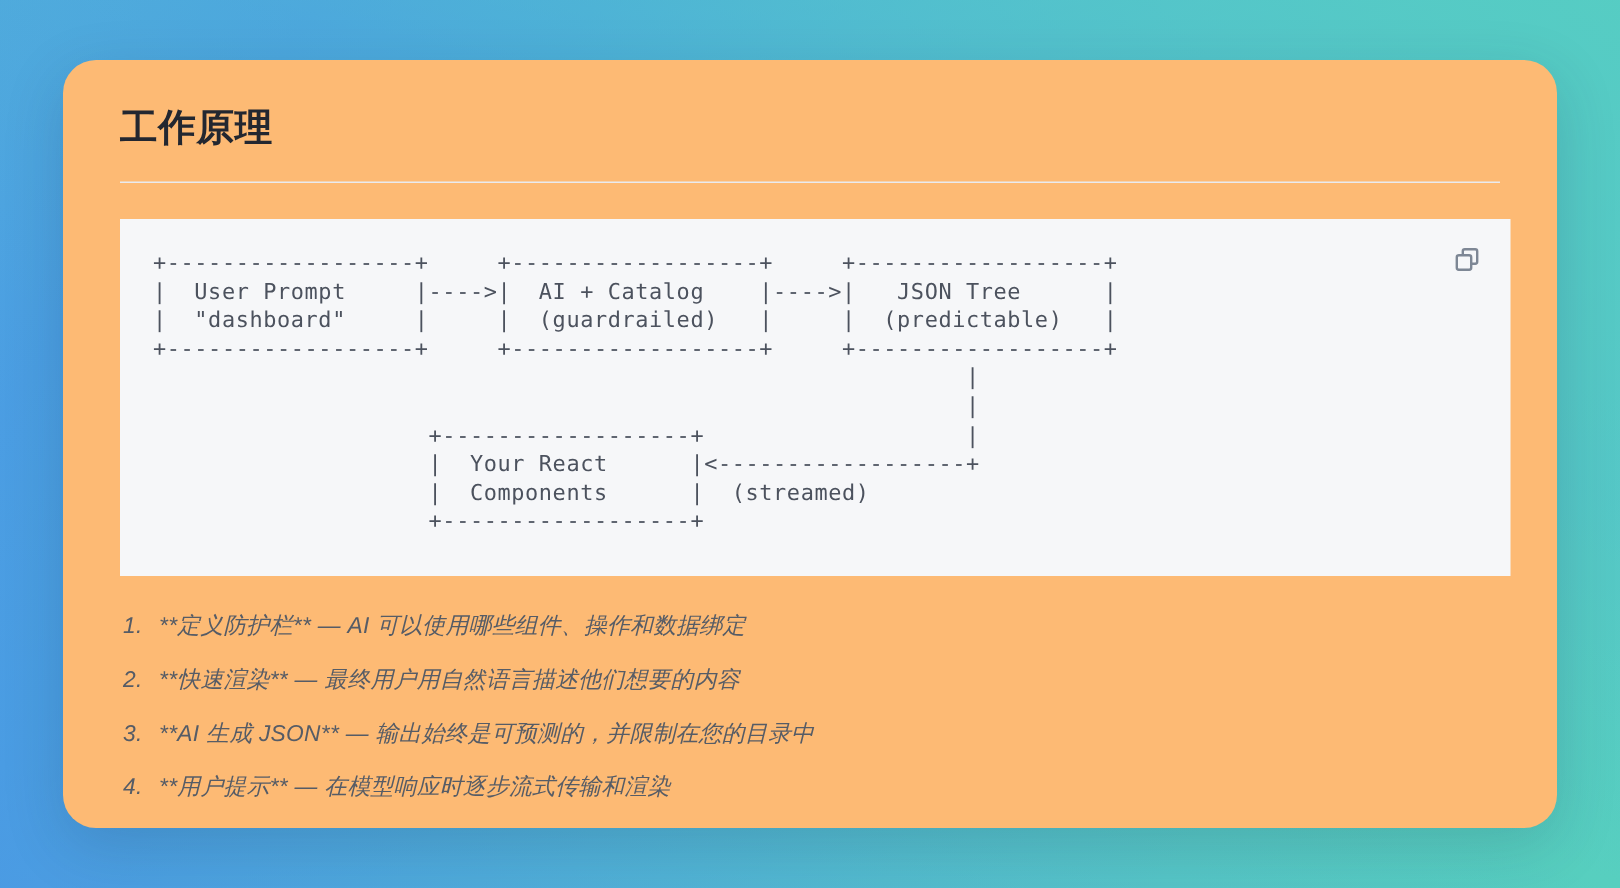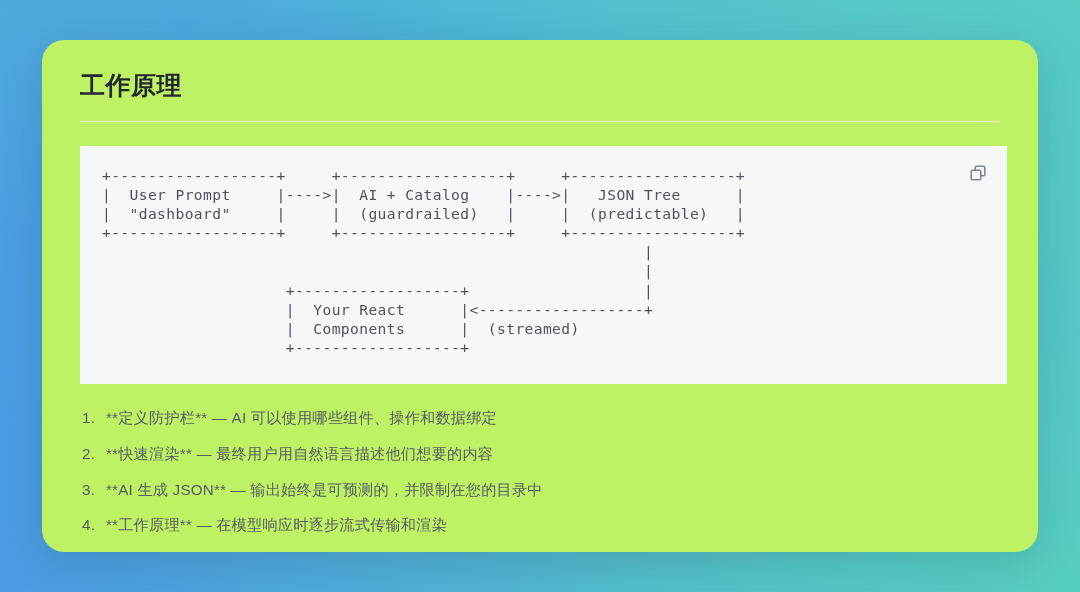--- a/index.html
+++ b/index.html
@@ -36,21 +36,21 @@
         rgba(74, 143, 232, 0.55) 100%);
     pointer-events: none;
   }
 
   .card {
     position: absolute;
     left: 42px;
     top: 40px;
     width: 996px;
     height: 512px;
-    background: #bef264;
+    background: #fdba74;
     border-radius: 22px;
     box-shadow: 0 12px 40px rgba(20, 50, 80, 0.18);
     padding: 30px 38px 0 38px;
     z-index: 2;
   }
 
   .page-title {
     font-size: 25px;
     font-weight: bold;
     color: #232730;
@@ -105,20 +105,21 @@
   }
 
   ol.steps li {
     counter-increment: stepnum;
     position: relative;
     font-size: 15.2px;
     color: #565c66;
     line-height: 1.5;
     margin-bottom: 13px;
     letter-spacing: 0.2px;
+    font-style: italic;
   }
 
   ol.steps li::before {
     content: counter(stepnum) ".";
     position: absolute;
     left: -24px;
     width: 20px;
     text-align: left;
     color: #565c66;
   }
@@ -149,16 +150,16 @@
                     +------------------+                   |
                     |  Your React      |&lt;------------------+
                     |  Components      |  (streamed)
                     +------------------+</pre>
   </div>
 
   <ol class="steps">
     <li>**定义防护栏** — AI 可以使用哪些组件、操作和数据绑定</li>
     <li>**快速渲染** — 最终用户用自然语言描述他们想要的内容</li>
     <li>**AI 生成 JSON** — 输出始终是可预测的，并限制在您的目录中</li>
-    <li>**工作原理** — 在模型响应时逐步流式传输和渲染</li>
+    <li>**用户提示** — 在模型响应时逐步流式传输和渲染</li>
   </ol>
 
 </div>
 
 </body></html>

